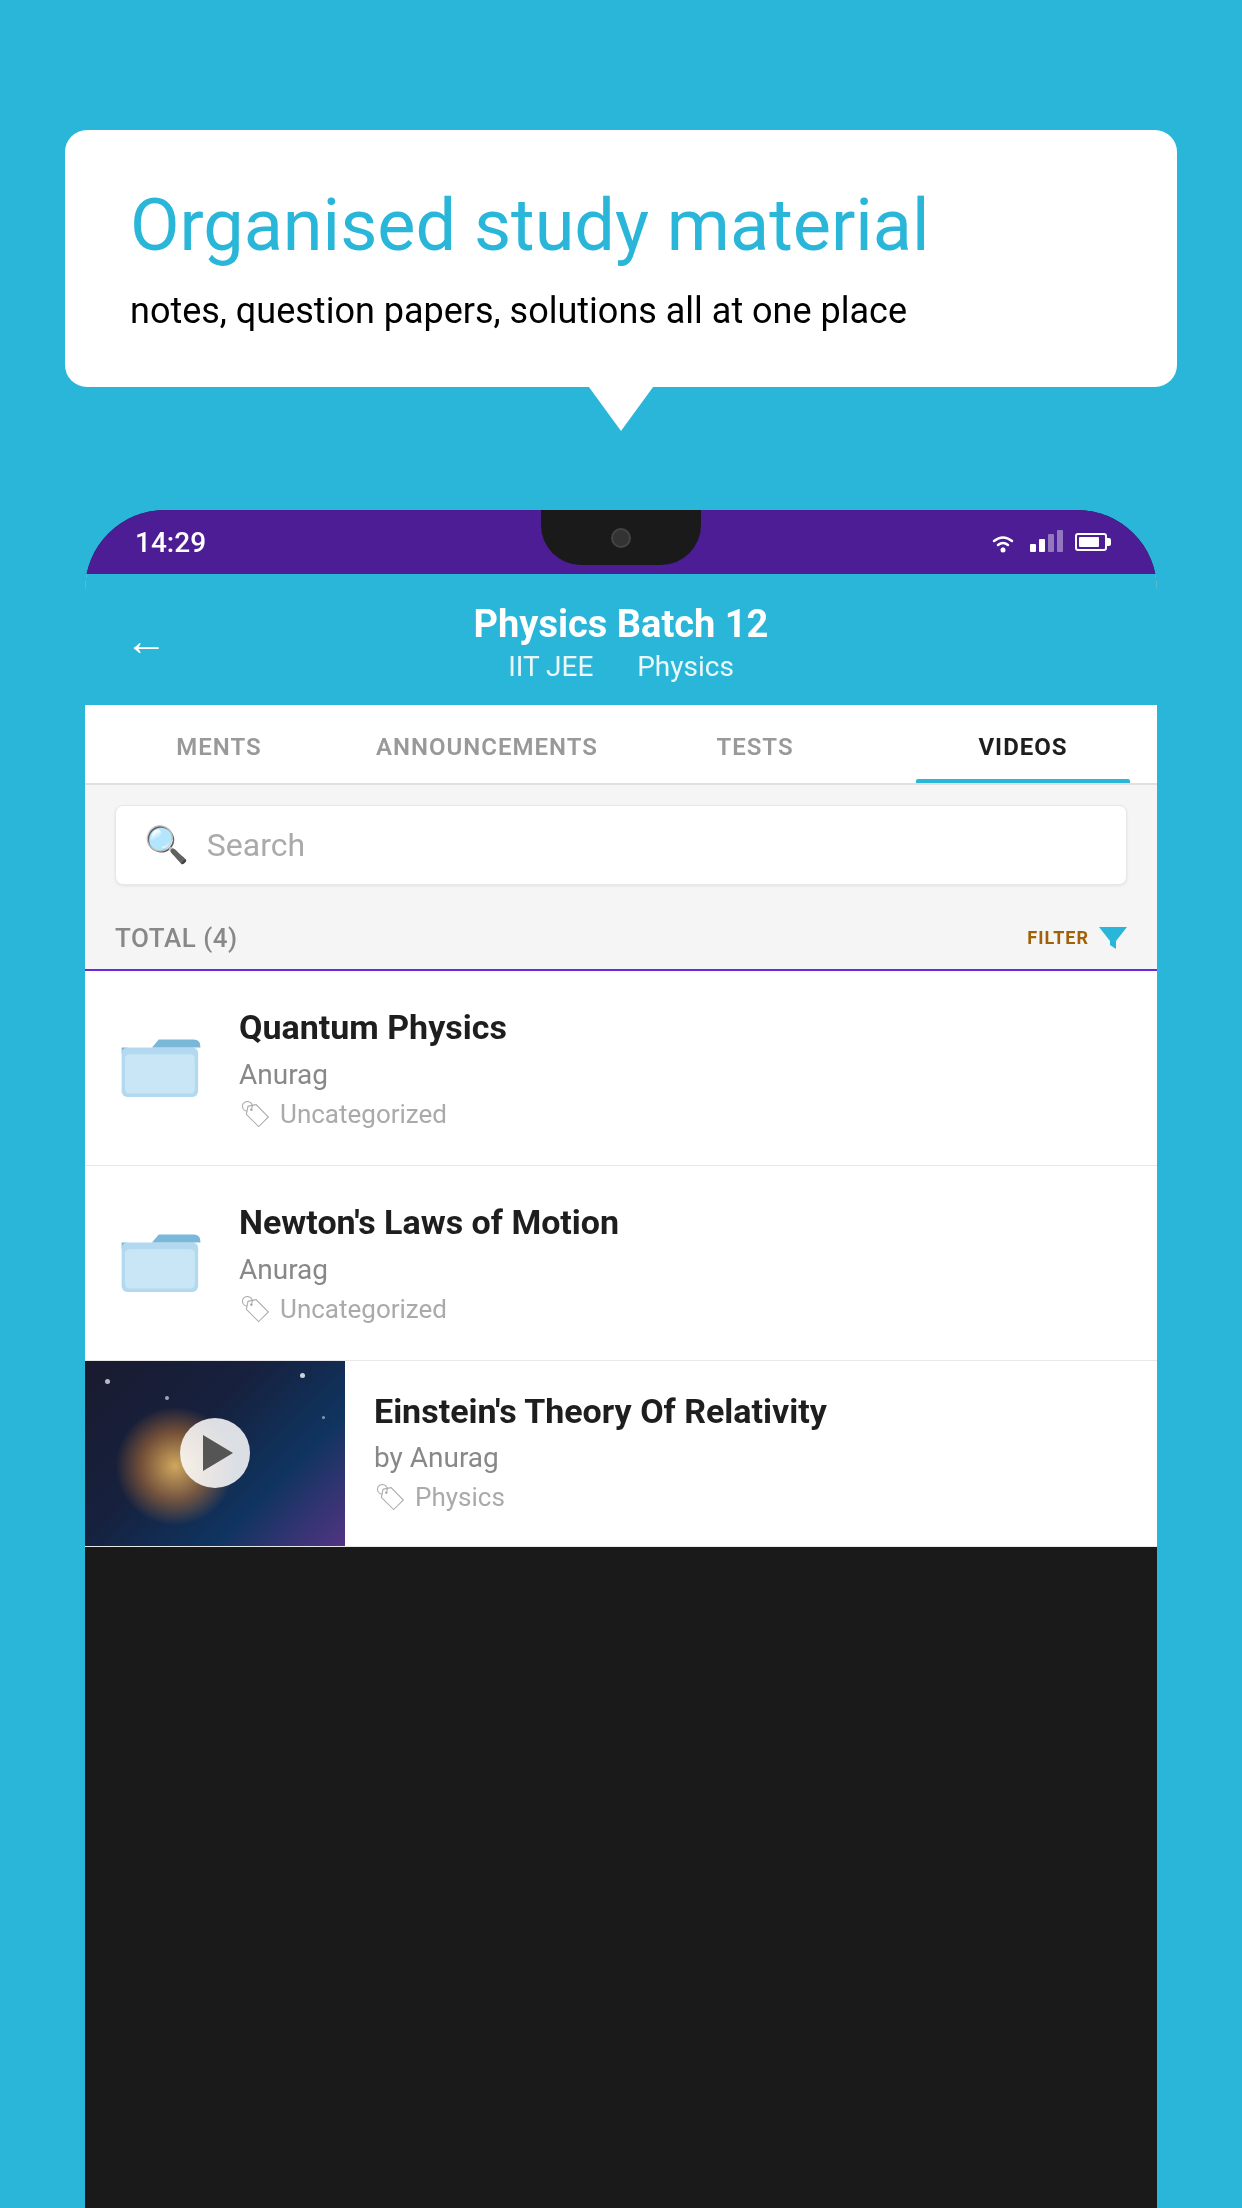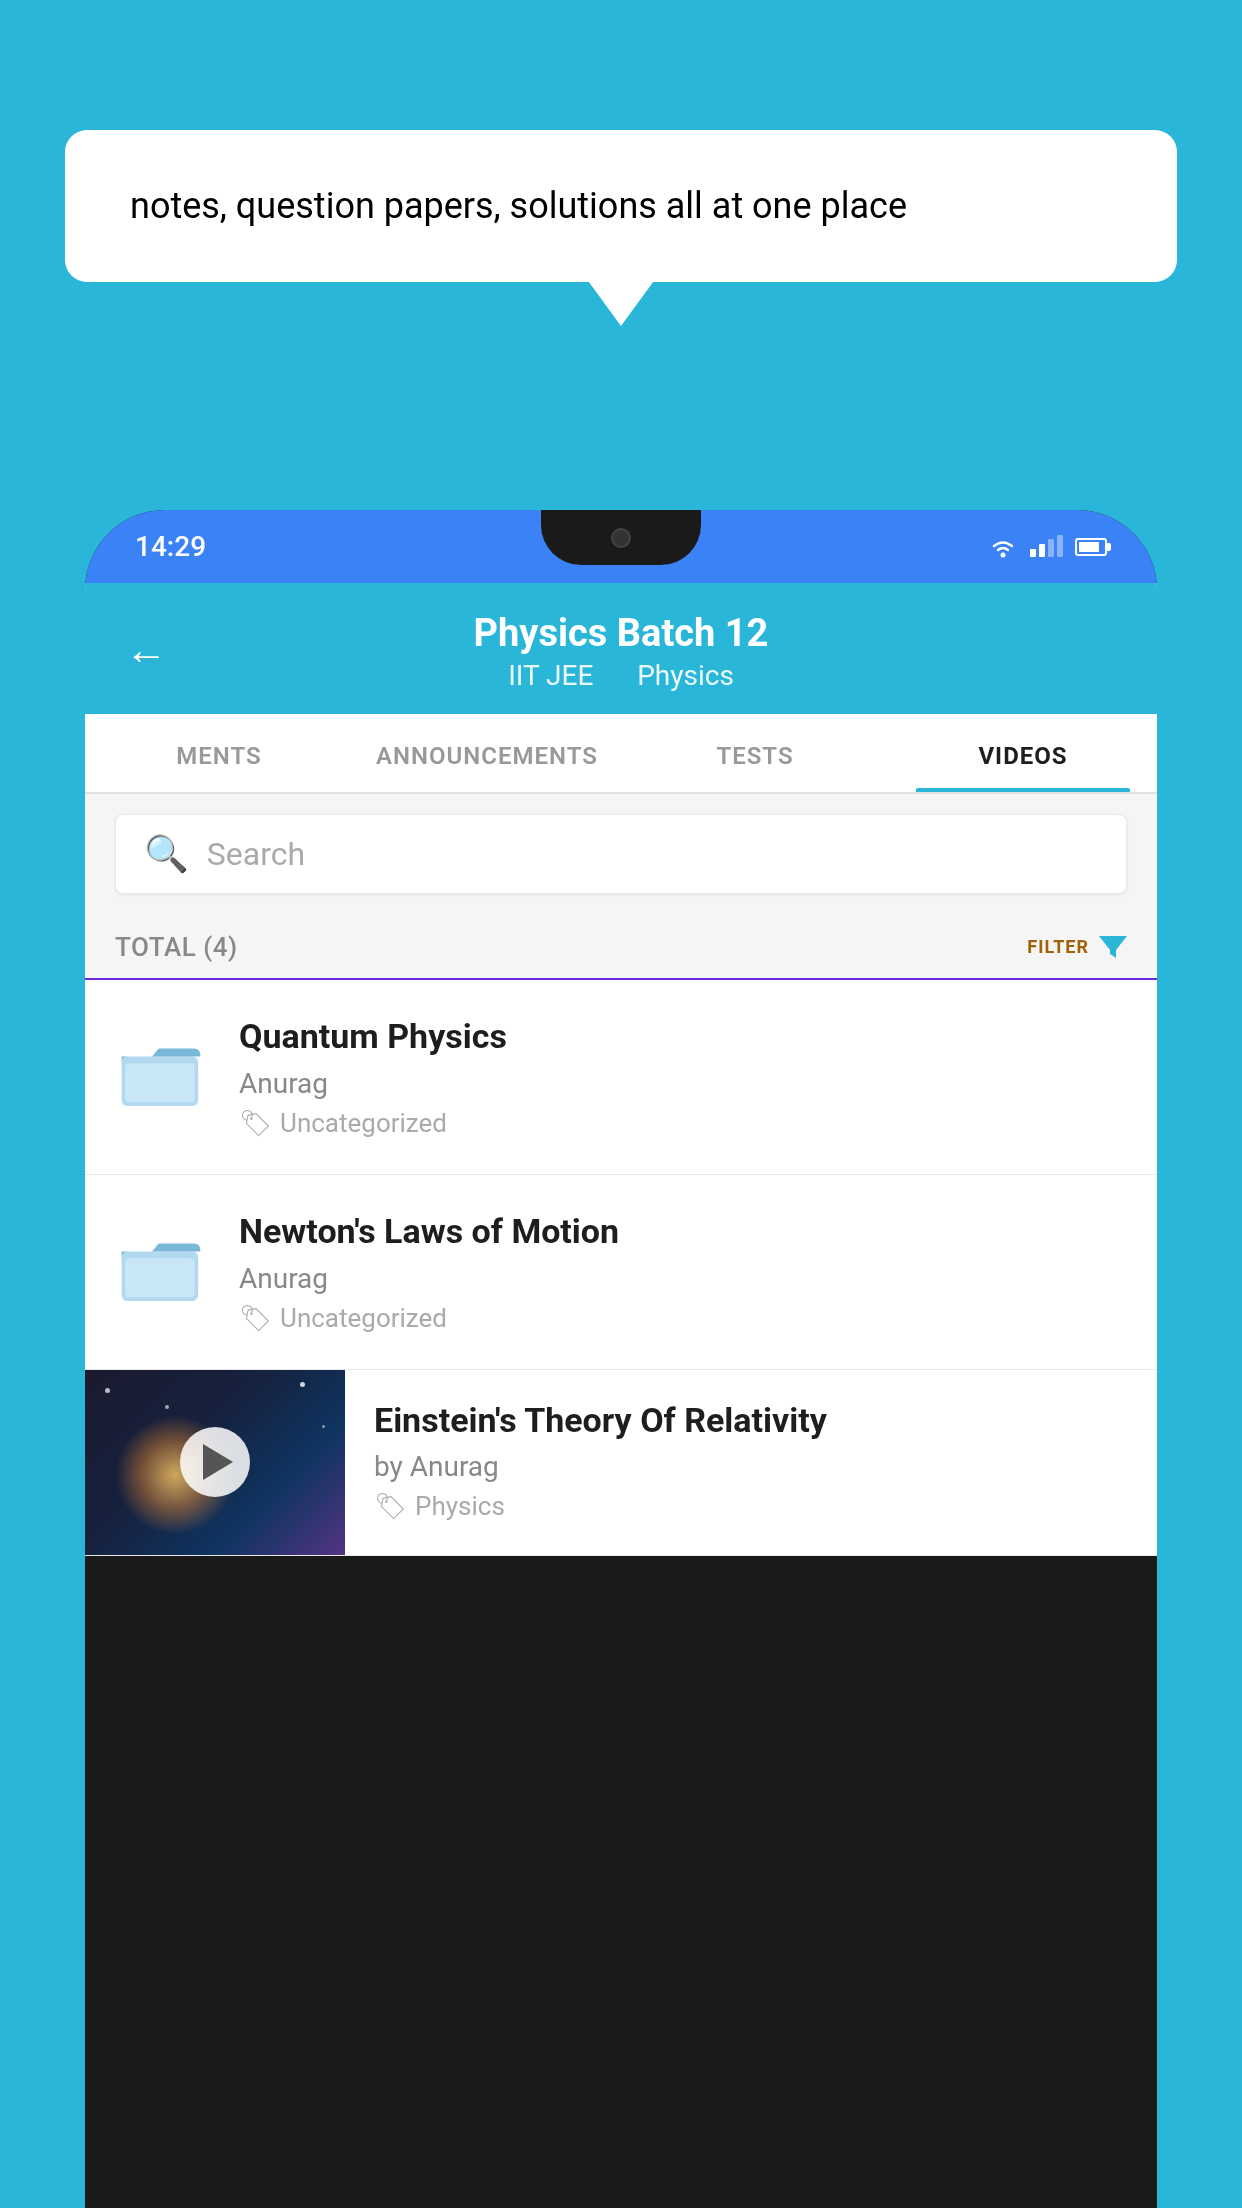--- a/index.html
+++ b/index.html
@@ -69,22 +69,22 @@
       border-radius: 80px 80px 0 0;
       padding: 0;
       position: relative;
       overflow: hidden;
       width: 100%;
       height: 100%;
     }
 
     
     .phone-status-bar {
-      background: #3b82f6;
-      height: 73px;
+      background: #4c1d95;
+      height: 64px;
       display: flex;
       align-items: center;
       justify-content: space-between;
       padding: 0 50px;
       position: relative;
     }
 
     .status-time {
       color: white;
       font-size: 28px;
@@ -420,20 +420,21 @@
       background: white;
       width: 6px;
       border-radius: 1px;
     }
   </style>
 </head>
 <body>
 
 <div class="speech-bubble-container">
   <div class="speech-bubble">
+    <h1 class="bubble-title">Organised study material</h1>
     <p class="bubble-subtitle">notes, question papers, solutions all at one place</p>
   </div>
 </div>
 
 <div class="phone-wrapper">
   <div class="phone-outer">
 
     <div class="phone-status-bar">
       <span class="status-time">14:29</span>
 

